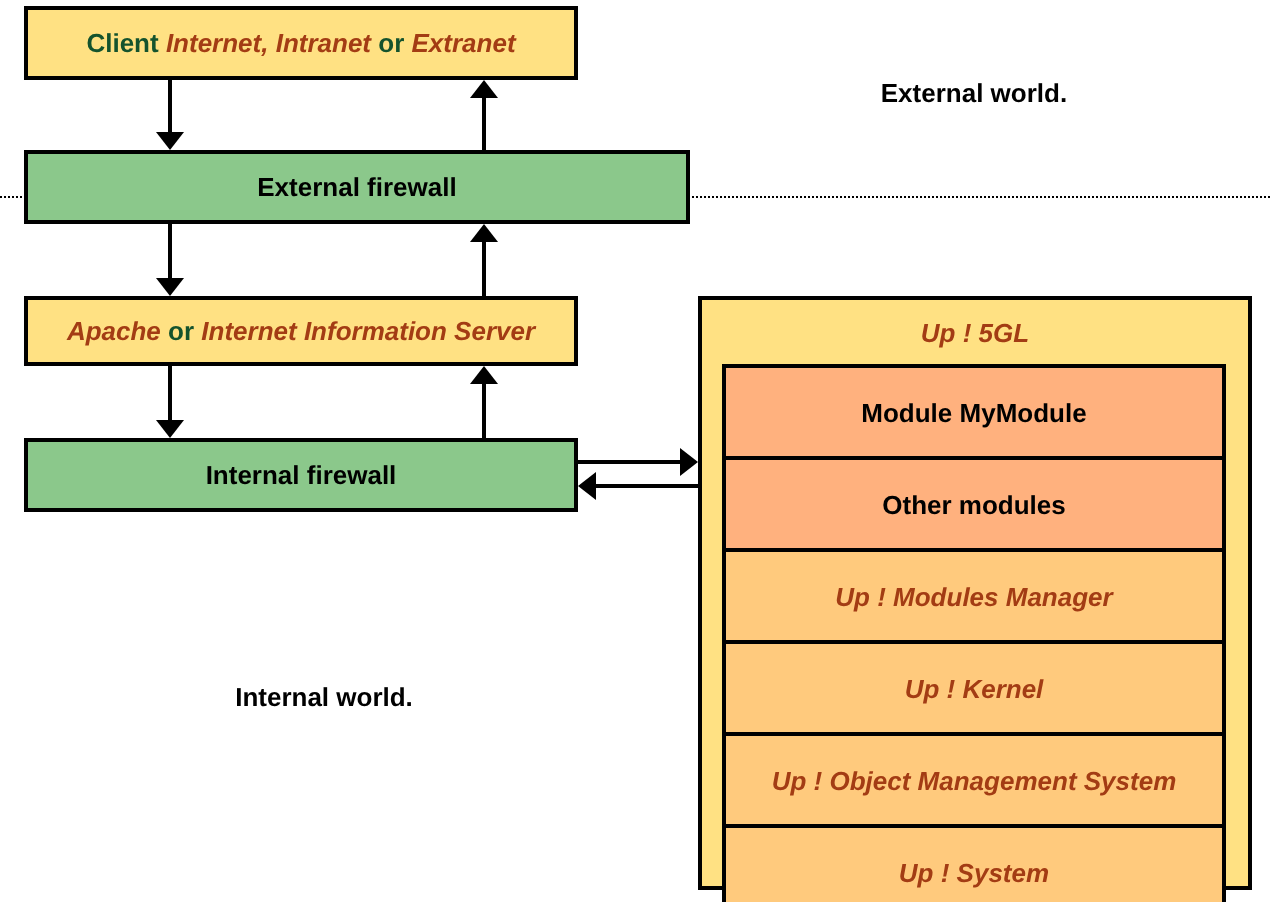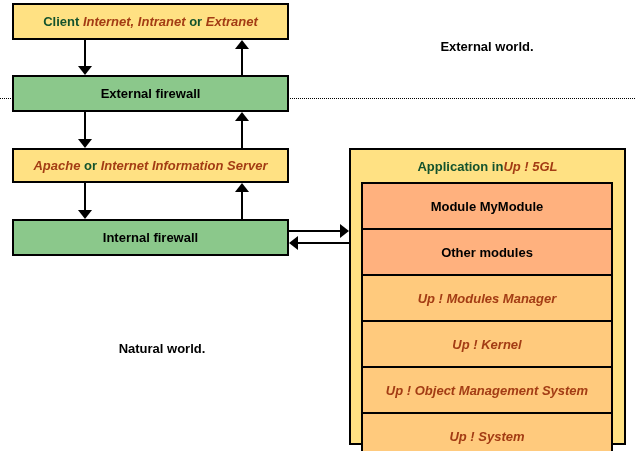--- a/index.html
+++ b/index.html
@@ -7,21 +7,21 @@
     position:relative;width:635px;height:451px;background:#fff;overflow:hidden;
     font-family:"Liberation Sans","DejaVu Sans",sans-serif;font-weight:bold;font-size:13px;color:#000;
   }
   
   .boundary{position:absolute;left:0;top:98px;width:635px;height:0;border-top:1px dotted #000;z-index:0;}
   
   .box{position:absolute;border:2px solid var(--border);box-sizing:border-box;display:flex;align-items:center;justify-content:center;text-align:center;z-index:2;}
   .yellow{background:var(--yellow);}
   .green{background:var(--green);}
   #client{left:12px;top:3px;width:277px;height:37px;}
-  #extfw{left:12px;top:75px;width:277px;height:37px;}
+  #extfw{left:12px;top:75px;width:333px;height:37px;}
   #apache{left:12px;top:148px;width:277px;height:35px;}
   #intfw{left:12px;top:219px;width:277px;height:37px;}
   
   #app{left:349px;top:148px;width:277px;height:297px;display:block;}
   .app-title{height:32px;display:flex;align-items:center;justify-content:center;text-align:center;}
   .stack{position:absolute;left:10px;top:32px;width:252px;}
   .row{height:48px;margin-top:-2px;border:2px solid var(--border);box-sizing:border-box;display:flex;align-items:center;justify-content:center;text-align:center;}
   .row:first-child{margin-top:0;}
   .row.module{background:var(--orange);color:#000;}
   .row.up{background:var(--light-orange);color:var(--em);font-style:italic;}
@@ -44,41 +44,40 @@
   .head-left{border-top:7px solid transparent;border-bottom:7px solid transparent;border-right:9px solid #000;}
 </style>
 </head>
 <body>
 
 <div class="canvas">
 
   <div class="boundary"></div>
 
   <div class="world-label" id="external-world">External world.</div>
-  <div class="world-label" id="internal-world">Natural world.</div>
+  <div class="world-label" id="internal-world">Internal world.</div>
 
   <div class="box yellow" id="client">
     <span><span class="seg-plain">Client </span><span class="seg-em">Internet</span><span class="seg-em">, </span><span class="seg-em">Intranet</span><span class="seg-plain"> or </span><span class="seg-em">Extranet</span></span>
   </div>
 
   <div class="box green" id="extfw">
     <span>External firewall</span>
   </div>
 
   <div class="box yellow" id="apache">
     <span><span class="seg-em">Apache</span><span class="seg-plain"> or </span><span class="seg-em">Internet Information Server</span></span>
   </div>
 
   <div class="box green" id="intfw">
     <span>Internal firewall</span>
   </div>
 
   <div class="box yellow" id="app">
     <div class="app-title">
-        <span class="seg-plain">Application in </span>
         <span class="seg-em">Up ! 5GL</span>
       </div>
     <div class="stack">
       <div class="row module">
           <span>Module MyModule</span>
         </div>
       <div class="row module">
           <span>Other modules</span>
         </div>
       <div class="row up">

